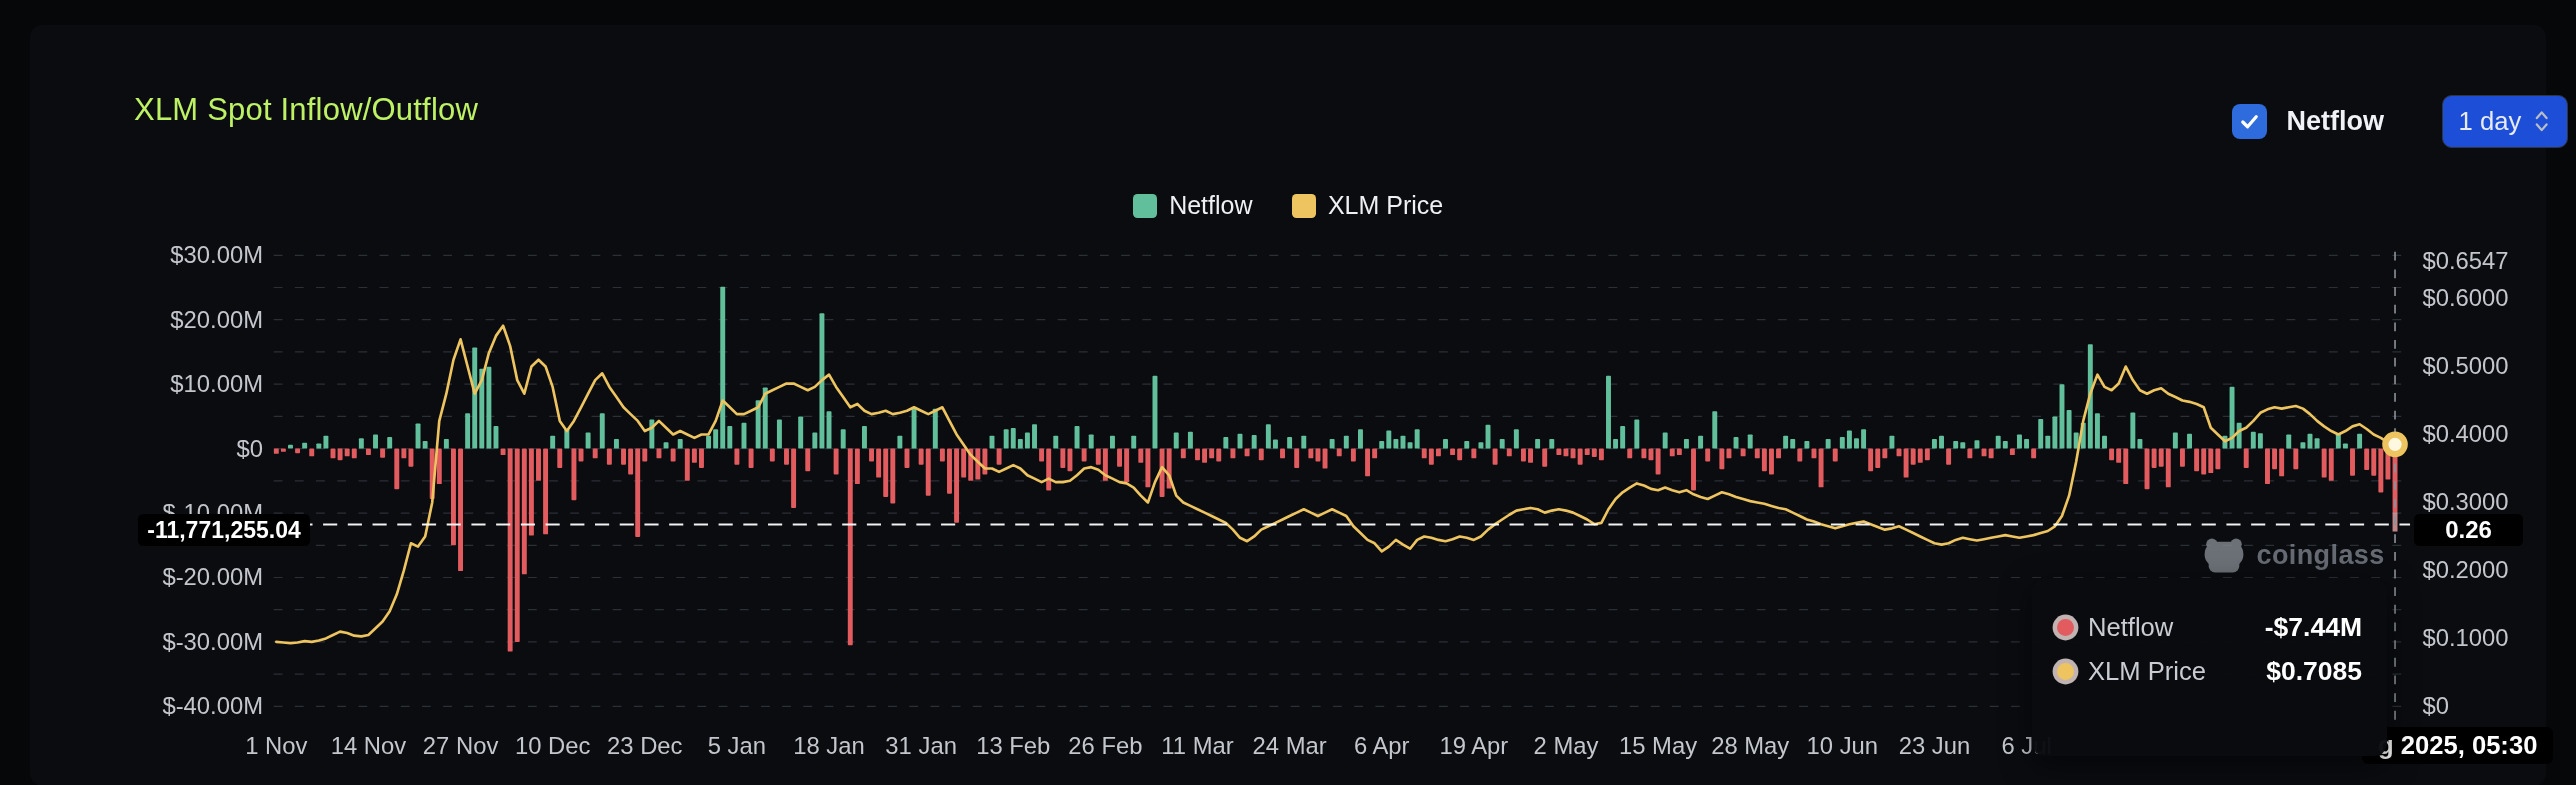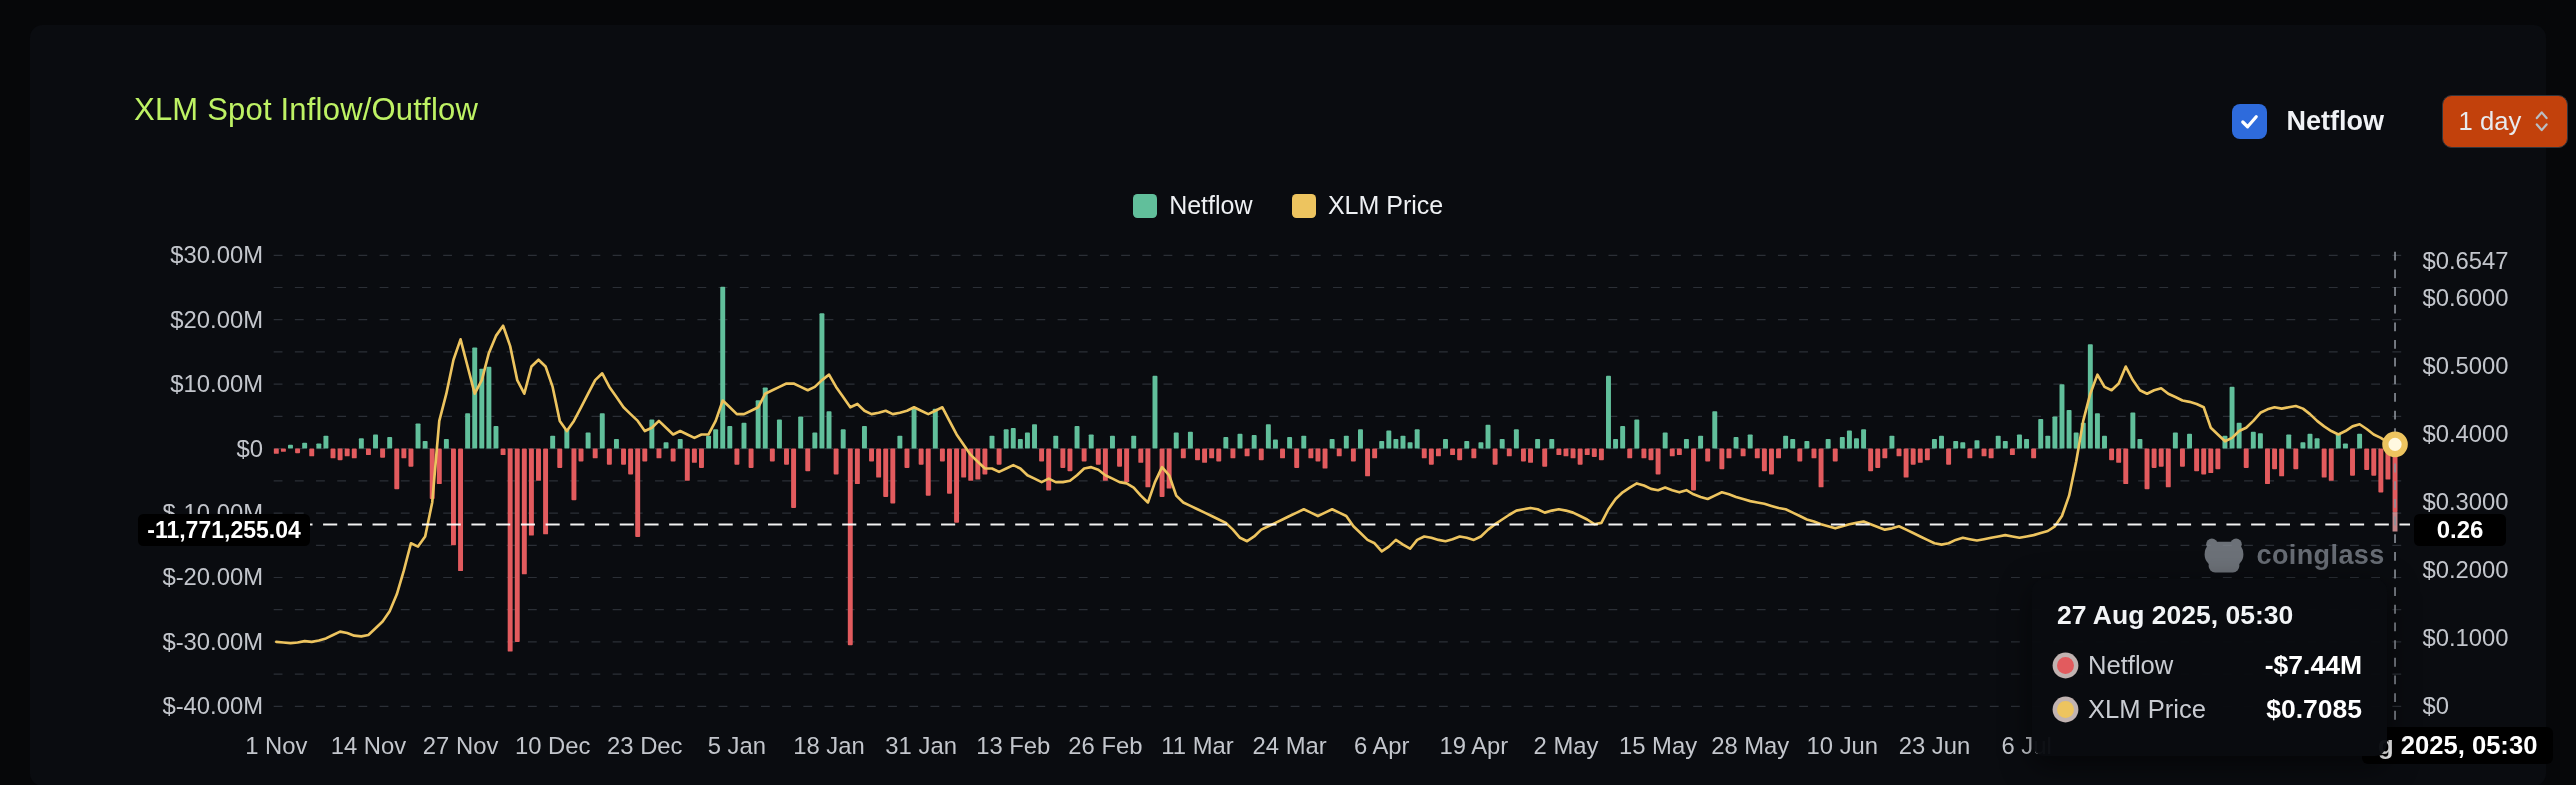--- a/index.html
+++ b/index.html
@@ -8,33 +8,33 @@
   .card{position:absolute;inset:25px 30px 0 30px;background:#0a0c10;border-radius:12.4px;}
   .page-title{position:absolute;left:134px;top:92px;font-size:31px;font-weight:400;
        color:#bef264;letter-spacing:0.2px;}
   .controls-row{position:absolute;top:95px;left:2232px;display:flex;align-items:center;}
   .checkbox{width:35px;height:35px;border-radius:8px;background:#2e6bdc;display:flex;
        align-items:center;justify-content:center;cursor:pointer;}
   .checkbox svg{width:23px;height:23px;}
   .checkbox-label{margin-left:19.4px;font-size:27px;font-weight:600;color:#f0f2f5;}
   .interval-select{margin-left:58px;width:124px;height:51px;border:1.8px solid #31353c;
        border-radius:9.7px;display:flex;align-items:center;justify-content:center;gap:10.6px;
-       cursor:pointer;background:#c2410c;}
+       cursor:pointer;background:#1d4ed8;}
   .interval-value{font-size:25.6px;color:#e8eaee;}
   .select-chevrons{width:19.4px;height:26.5px;}
   .legend{position:absolute;top:191px;left:0;width:100%;display:flex;justify-content:center;
        gap:39px;align-items:center;}
   .legend-item{display:flex;align-items:center;gap:12.4px;cursor:pointer;}
   .legend-swatch{width:24px;height:24px;border-radius:4.4px;}
   .legend-label{font-size:25px;color:#eef0f3;}
   #plot{position:absolute;left:0;top:0;width:2576px;height:786px;}
   .ch-label{position:absolute;background:#000;color:#fff;font-weight:700;border-radius:5.3px;
        display:flex;align-items:center;justify-content:center;z-index:6;}
   #crosshair-left-label{left:138px;top:514px;width:172px;height:32px;font-size:23px;}
-  #crosshair-right-label{left:2414px;top:514px;width:92px;height:32px;font-size:24px;}
+  #crosshair-right-label{left:2414px;top:514px;width:109px;height:32px;font-size:24px;}
   #crosshair-bottom-label{left:2362px;top:727px;height:37px;padding:0 16px;font-size:25.6px;
        border-radius:6.2px;}
   .watermark{position:absolute;left:2203px;top:537px;display:flex;align-items:center;gap:11.5px;
        opacity:.8;z-index:2;}
   .watermark-text{font-size:27px;font-weight:700;color:#7d838c;letter-spacing:0.4px;}
   .watermark svg{width:42px;height:37px;}
   .tooltip{position:absolute;left:2032px;top:579px;width:355px;height:177px;z-index:7;
        background:rgba(9,11,15,.97);border-radius:12.4px;box-shadow:0 8.8px 30px rgba(0,0,0,.55);
        padding:21px 25px;box-sizing:border-box;}
   .tooltip-date{font-size:26.5px;font-weight:700;color:#f2f4f6;margin-bottom:19.4px;}
@@ -457,21 +457,20 @@
       <circle cx="11" cy="8" r="7"></circle>
       <circle cx="41" cy="8" r="7"></circle>
       <rect x="2" y="5" width="48" height="31" rx="15"></rect>
       <rect x="7" y="26" width="38" height="17" rx="8"></rect>
     </g>
   </svg>
   <span class="watermark-text">coinglass</span>
 </div>
 
 <div class="tooltip">
-  <div class="tooltip-date">27 Aug 2025, 05:30</div>
   <div class="tooltip-row">
     <span class="tooltip-dot" id="dot-netflow" style="background: rgb(226, 91, 94);"></span>
     <span class="tooltip-label">Netflow</span>
     <span class="tooltip-value">-$7.44M</span>
   </div>
   <div class="tooltip-row">
     <span class="tooltip-dot" id="dot-price" style="background: rgb(237, 196, 95);"></span>
     <span class="tooltip-label">XLM Price</span>
     <span class="tooltip-value">$0.7085</span>
   </div>

